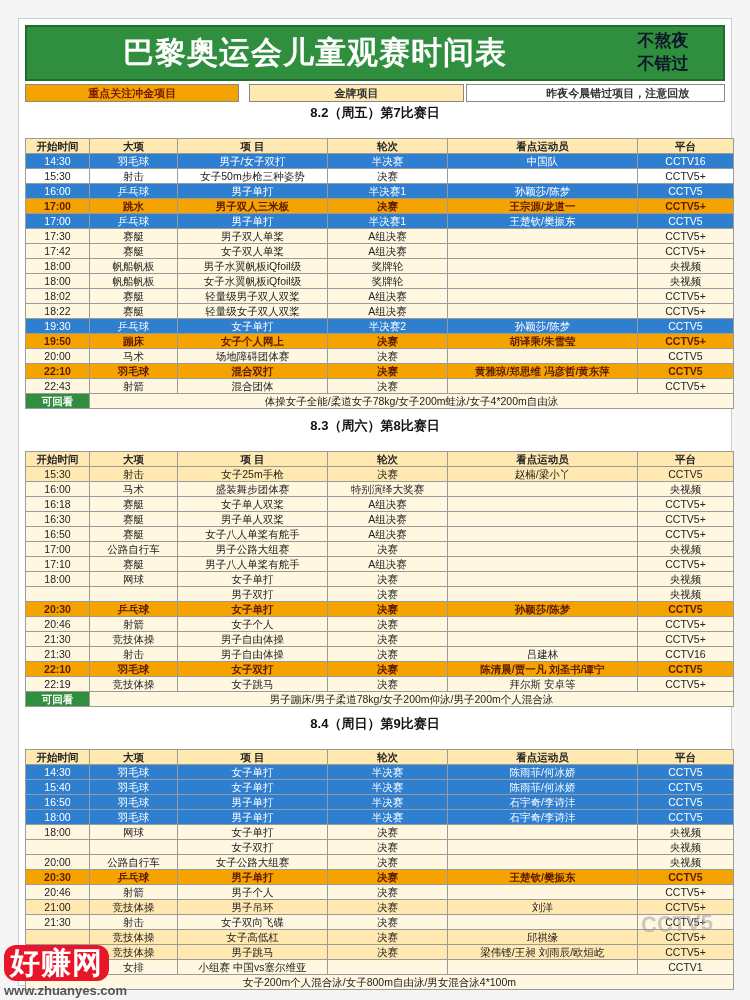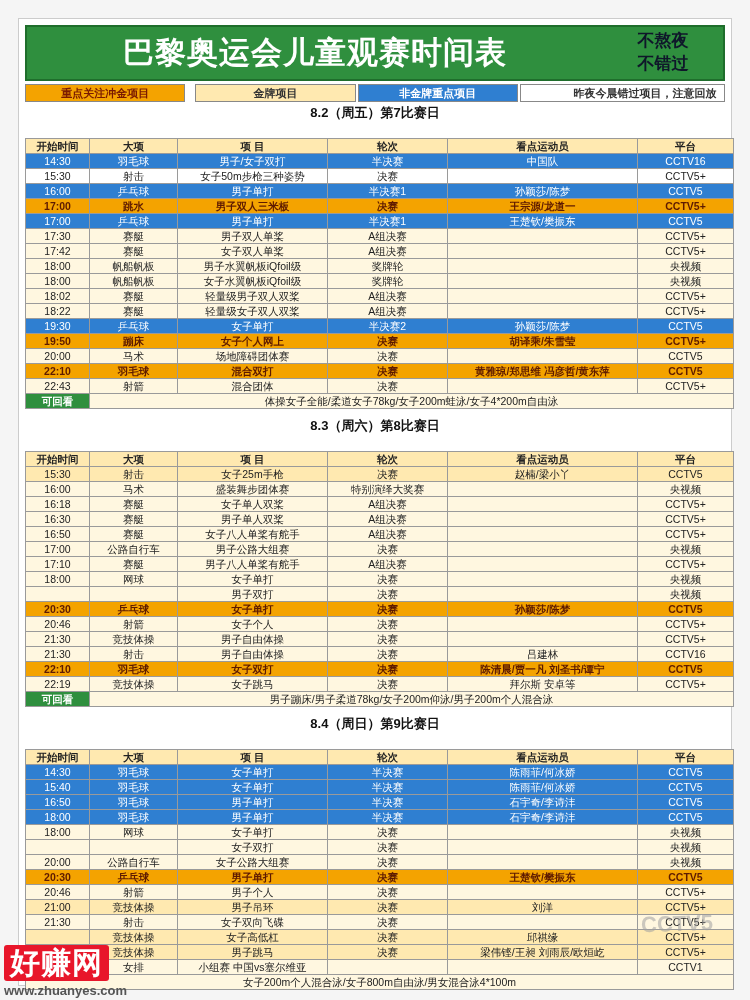--- a/index.html
+++ b/index.html
@@ -104,21 +104,21 @@
   }
 
   
   .wm {
     position:absolute; left:0; bottom:0; width:132px; height:72px;
     display:flex; flex-direction:column; align-items:flex-start; justify-content:flex-end;
     padding:0 0 2px 4px;
   }
   .wm-top {
     background:#e8162a; color:#ffffff; font-weight:bold; font-size:30px;
-    padding:1px 6px; line-height:34px; border-radius:3px;
+    padding:1px 6px; line-height:34px; border-radius:12px;
     letter-spacing:1px;
   }
   .wm-bot { color:#555; font-size:13px; font-weight:bold; margin-top:2px; }
   .wm2 {
     position:absolute; right:18px; bottom:48px;
     color:rgba(160,160,160,0.55); font-size:22px; font-weight:bold;
     transform:rotate(-2deg);
   }
 </style>
 </head>
@@ -130,21 +130,20 @@
     <div class="banner-title">巴黎奥运会儿童观赛时间表</div>
     <div class="banner-side">
       <span>不熬夜</span>
       <span>不错过</span>
     </div>
   </div>
 
   <div class="legend">
     <div class="lg-gold">重点关注冲金项目</div>
     <div class="lg-gold2">金牌项目</div>
-    <div class="lg-blue">非金牌重点项目</div>
     <div class="lg-white">昨夜今晨错过项目，注意回放</div>
   </div>
 
   <div class="day-title">8.2（周五）第7比赛日</div>
   <table class="sched">
     <colgroup>
         <col class="c-time">
         <col class="c-sport">
         <col class="c-event">
         <col class="c-round">

